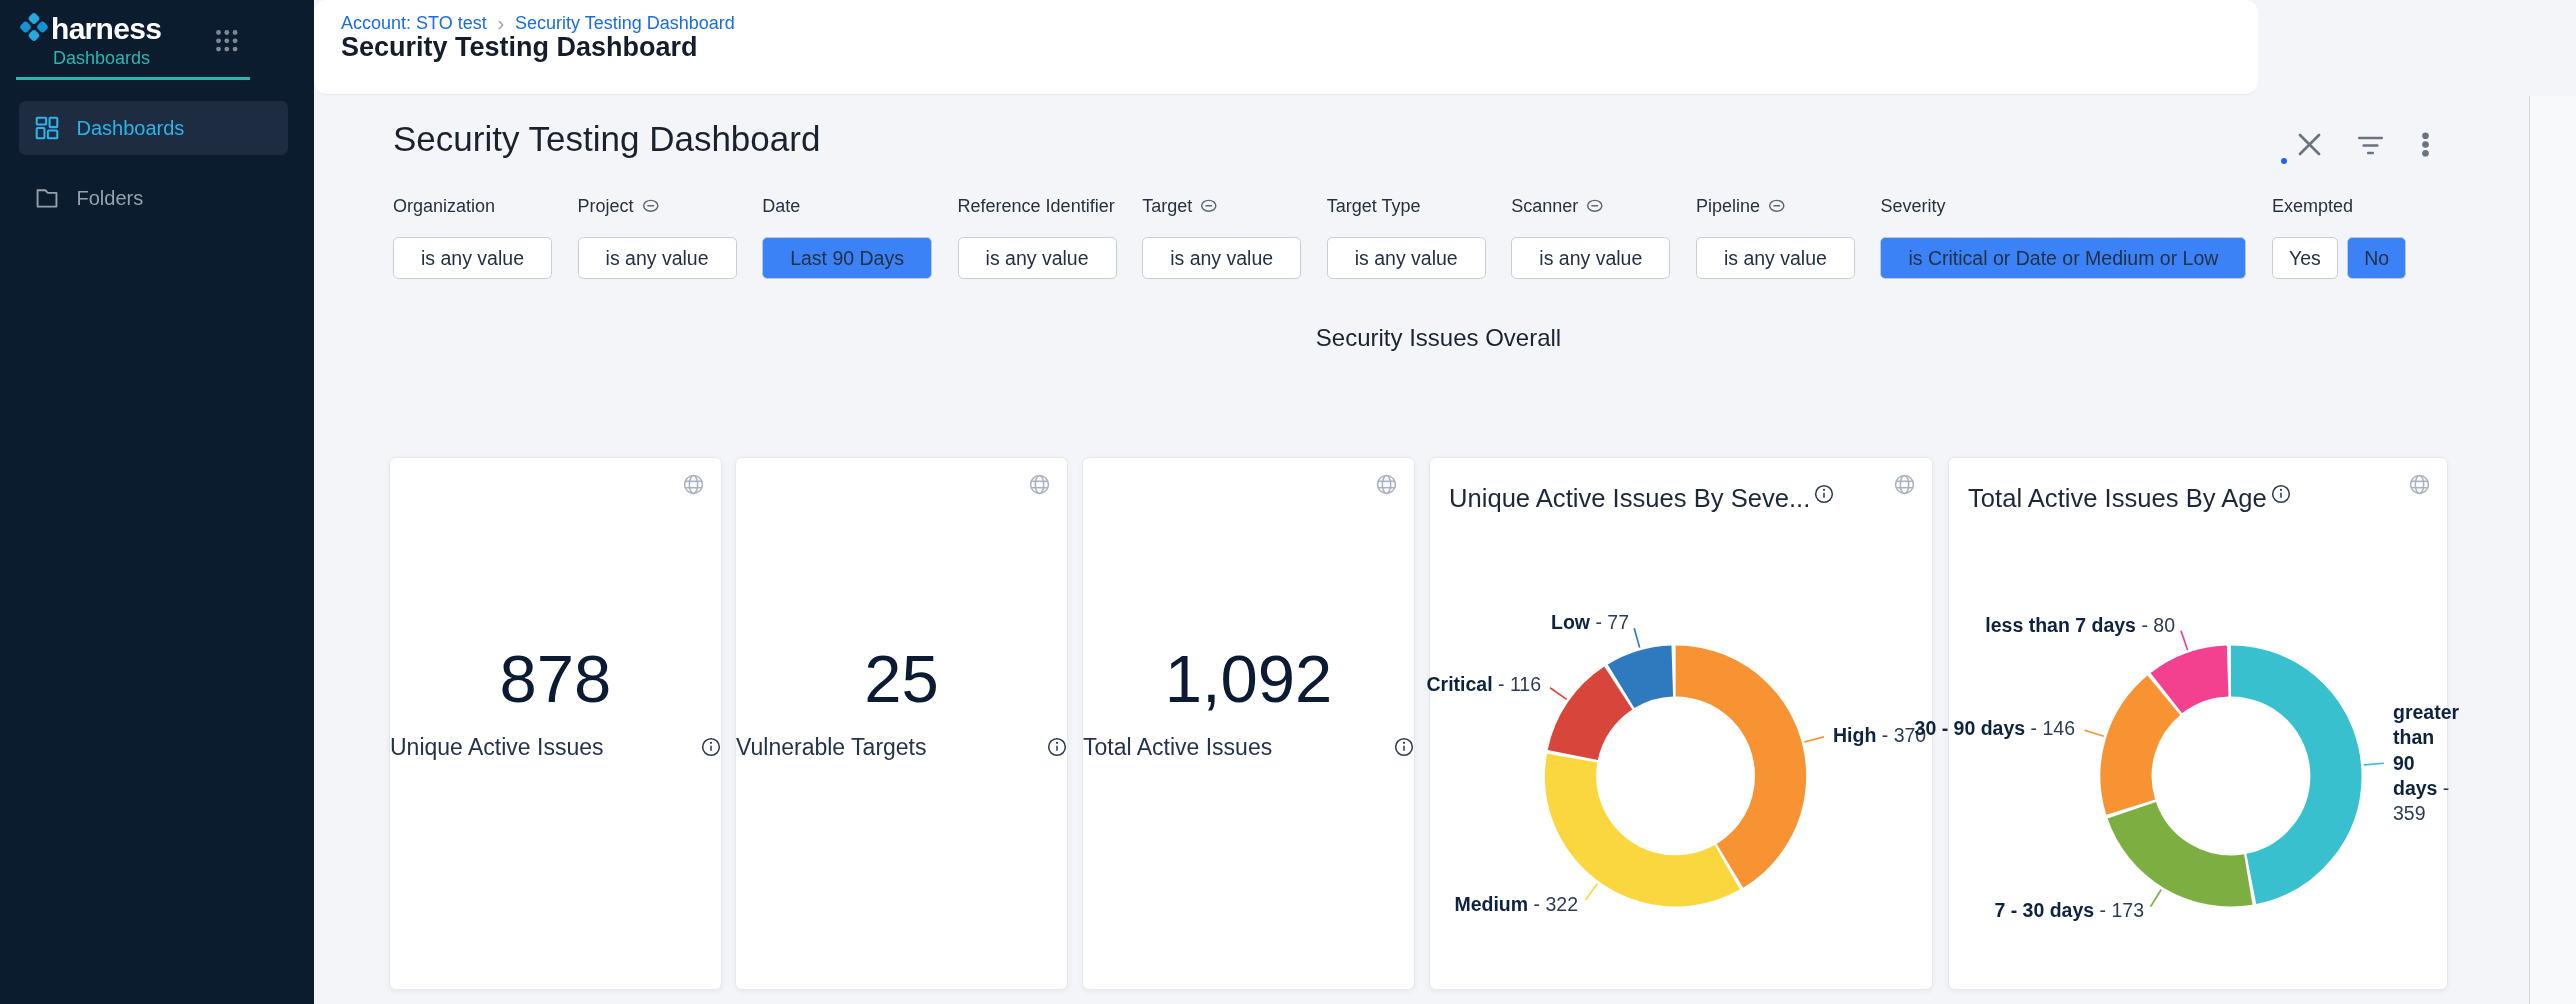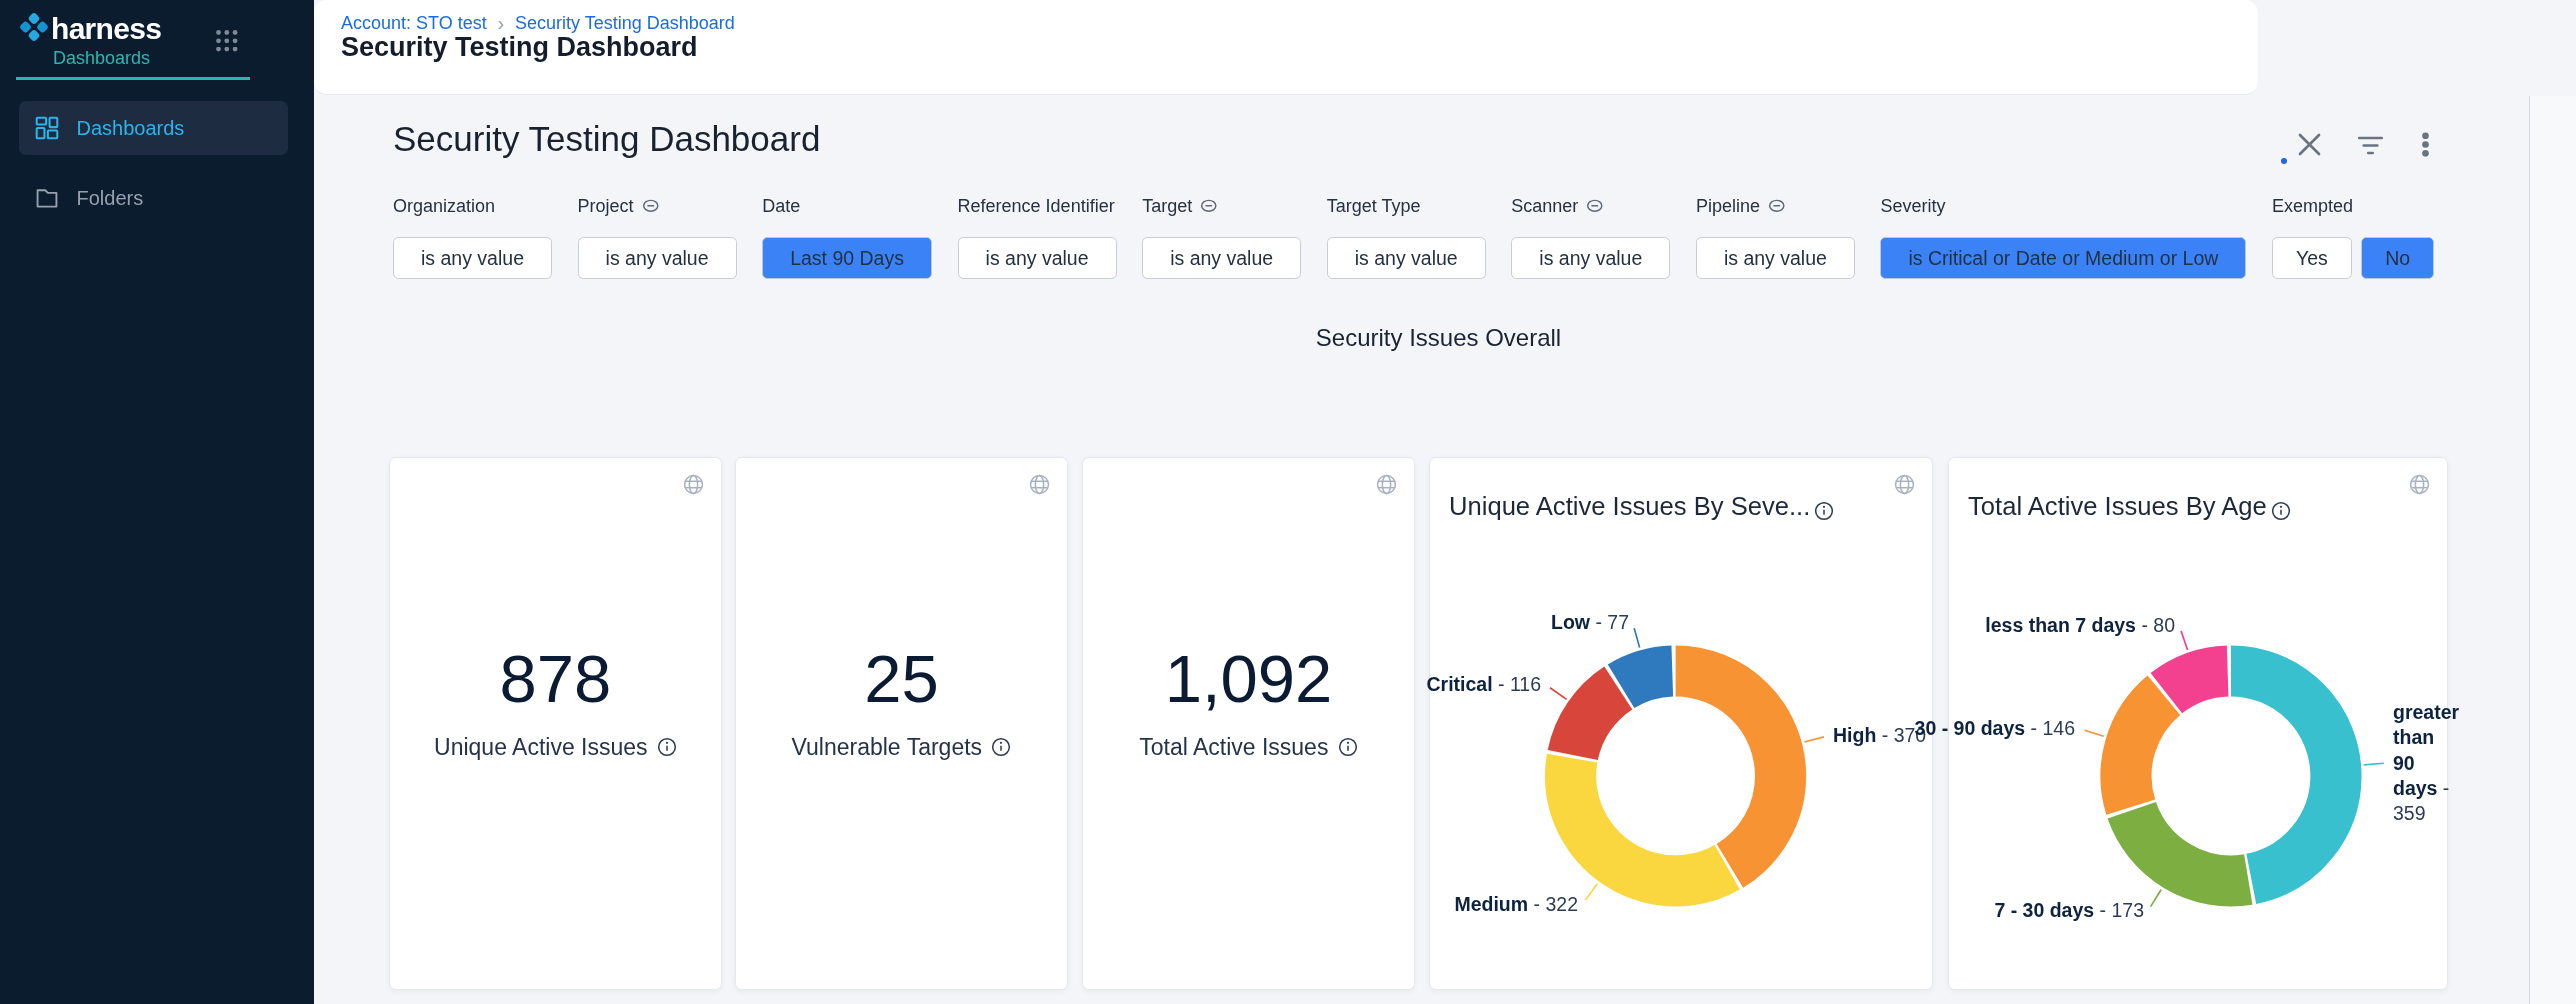--- a/index.html
+++ b/index.html
@@ -34,32 +34,32 @@
   .toolbar-icon{position:absolute;cursor:pointer;}
   .cursor-dot{position:absolute;left:1967px;top:62px;width:6px;height:6px;border-radius:50%;background:#2563eb;}
   
   .filters{position:absolute;left:79px;top:100px;display:flex;align-items:flex-start;}
   .filter-group{display:flex;flex-direction:column;margin-right:25.6px;gap:12px;}
   .filter-label{font-size:18px;color:#273141;margin-bottom:8px;display:flex;align-items:center;gap:8px;white-space:nowrap;}
   .filter-value{height:42px;padding:0 27px;font-size:19.5px;color:#243144;background:#ffffff;
     border:1.3px solid #c7cdd6;border-radius:5.4px;white-space:nowrap;font-family:inherit;cursor:pointer;}
   .filter-value.selected{background:#3b82f6;border-color:#bac9dc;}
   .exempt-btns{display:flex;gap:9.4px;}
-  .exempt-btns .filter-value{padding:0 23px;}
+  .exempt-btns .filter-value{padding:0 16px;}
   
   .section-title{position:absolute;left:75px;right:88px;top:228px;margin:0;text-align:center;
     font-size:24px;font-weight:400;color:#1b2433;}
   .card{position:absolute;top:361px;height:533px;background:#ffffff;border:0.7px solid #e5e8ee;
     border-radius:6.7px;box-shadow:0 1.3px 5.4px rgba(35,45,65,0.05);box-sizing:border-box;}
   .globe{position:absolute;top:15px;right:16px;}
   .stat-center{position:absolute;left:0;right:0;top:187px;text-align:center;}
   .stat-value{font-size:67px;font-weight:400;color:#0b1b33;line-height:1;}
-  .stat-label-row{margin-top:21.5px;display:flex;align-items:center;justify-content:center;gap:9.4px;
+  .stat-label-row{margin-top:21.5px;display:flex;align-items:center;justify-content:space-between;gap:9.4px;
     font-size:23px;color:#25334a;}
-  .chart-head{position:absolute;left:19px;top:34px;display:flex;align-items:flex-end;gap:4px;max-width:377px;}
+  .chart-head{position:absolute;left:19px;top:26px;display:flex;align-items:flex-start;gap:4px;max-width:377px;}
   .chart-title{font-size:25.6px;color:#1d2838;white-space:nowrap;}
   .donut-box{position:absolute;left:0;top:81px;right:0;bottom:0;}
   .donut-box svg{position:absolute;left:0;top:0;}
   .slice-label{position:absolute;font-size:19.5px;color:#2d3c55;line-height:1.3;transform:translateY(-50%);z-index:2;}
   .slice-label b{color:#0e2340;font-weight:700;}
   .slice-label.left{text-align:right;white-space:nowrap;}
   .slice-label.right{text-align:left;max-width:114px;}
   .info-icon{display:inline-flex;cursor:pointer;}
 </style>
 </head>

